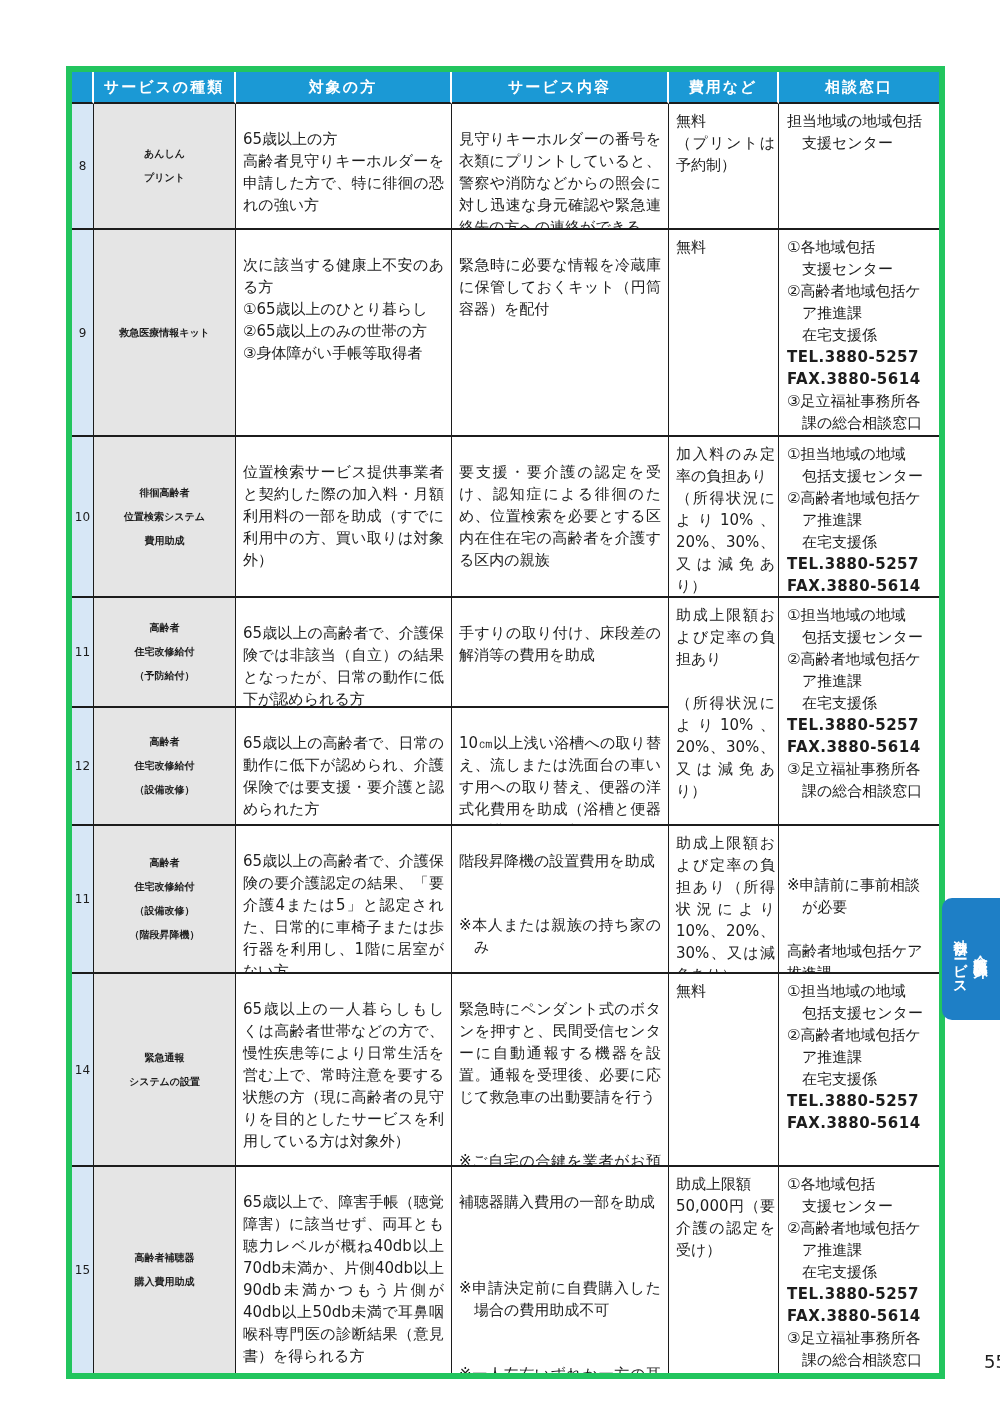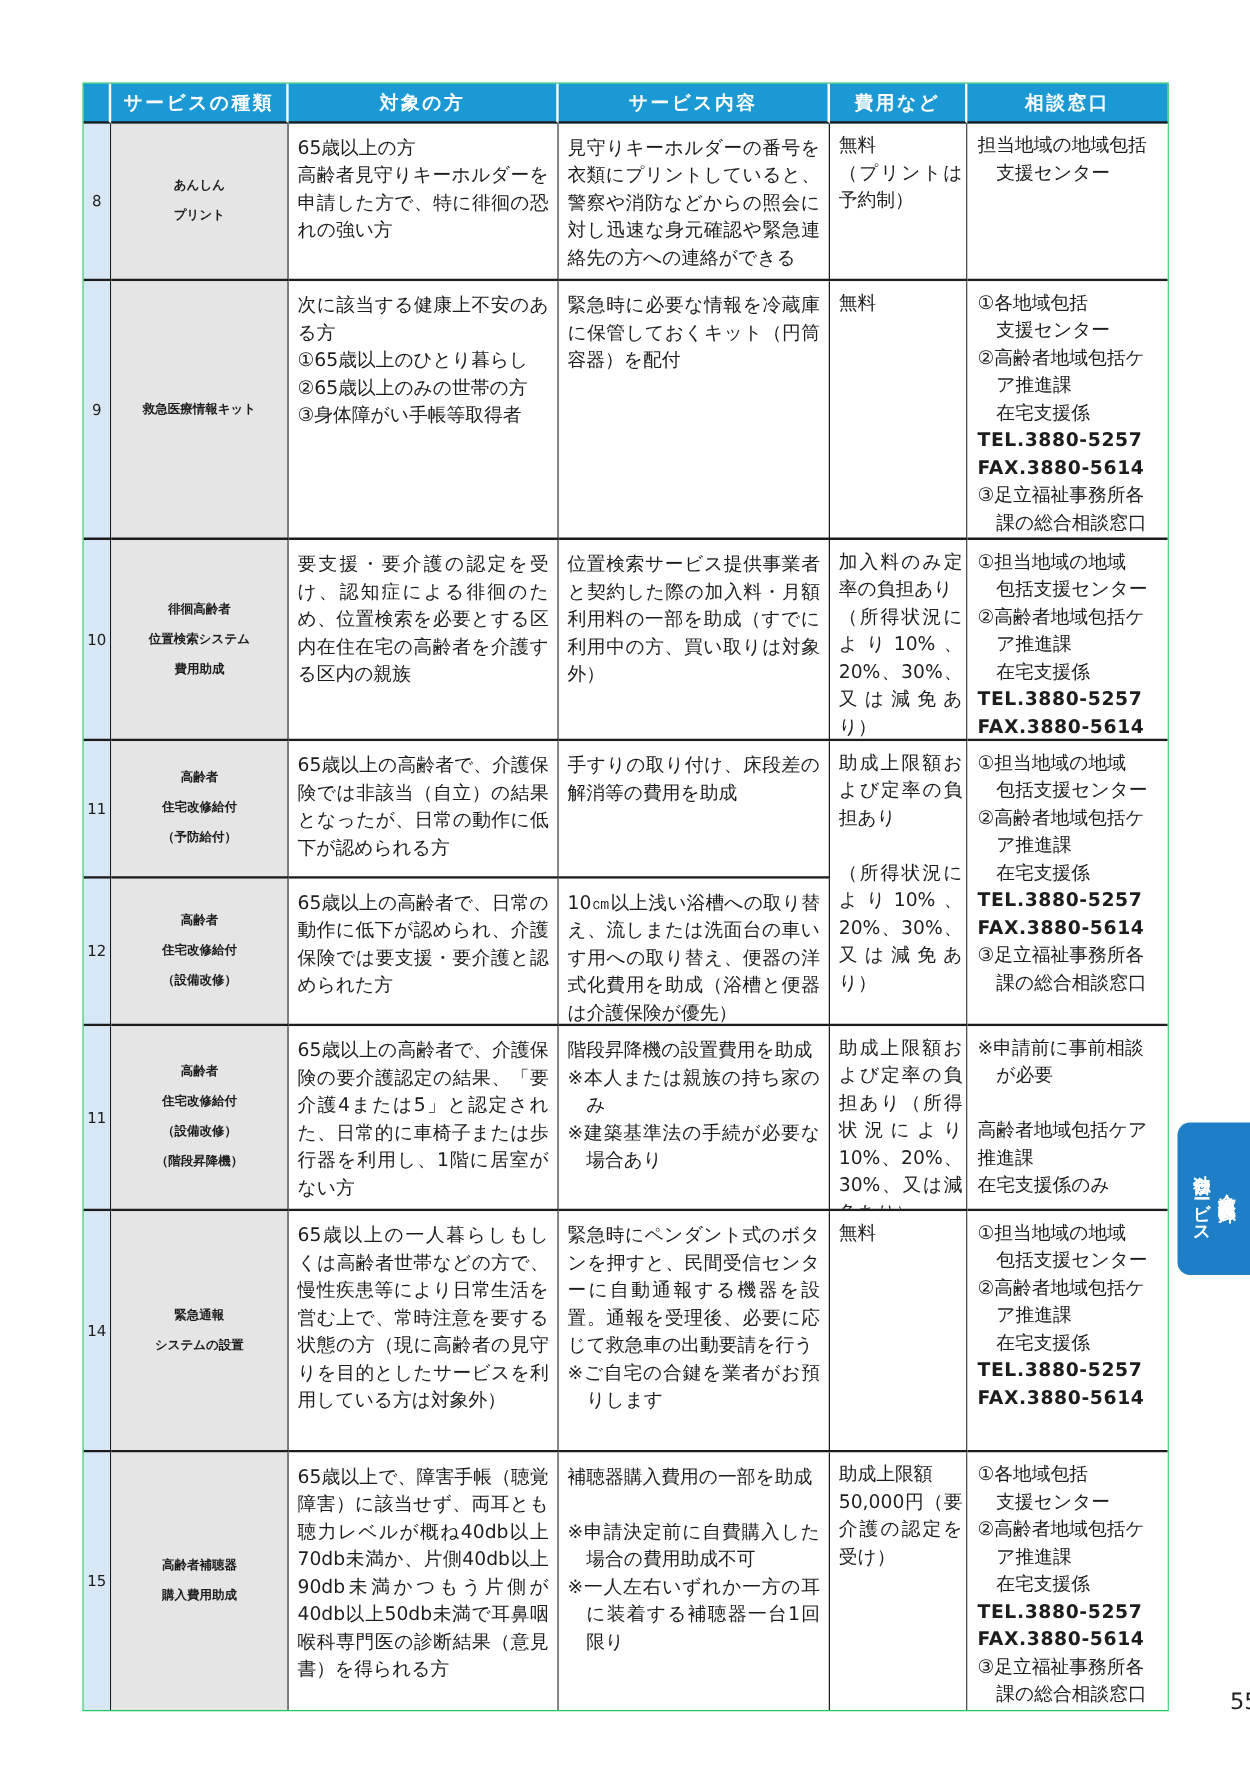--- a/index.html
+++ b/index.html
@@ -9,21 +9,21 @@
     color:#1d1d1d;
   }
   .page{position:absolute;inset:0;overflow:hidden;background:#fff;}
 
   
   .svc-table{
     position:absolute;left:66px;top:66px;
     display:grid;
     grid-template-columns:22px 142px 216px 217px 110px 160px;
     grid-template-rows:32px 126px 207px 161px 110px 118px 148px 193px 206px;
-    border:1px solid #22c55e;
+    border:6px solid #22c55e;
     background:#fff;
   }
   .hcell{
     background:#1b99d5;color:#fff;font-weight:bold;font-size:15px;
     display:flex;align-items:center;justify-content:center;
     letter-spacing:2px;
     border-right:2px solid #fff;border-bottom:2px solid #1c1c1c;
     box-sizing:border-box;white-space:nowrap;overflow:hidden;
   }
   .hcell.lastcol{border-right:none;}
@@ -37,23 +37,23 @@
   .cell.lastrow{border-bottom:none;}
   .numcell{
     background:#d7e7f6;display:flex;align-items:center;justify-content:center;
     font-size:12px;
   }
   .namecell{
     background:#e5e5e5;display:flex;align-items:center;justify-content:center;
     text-align:center;font-weight:bold;font-size:10px;white-space:pre-line;
     line-height:24px;padding:2px;
   }
-  .bodycell{padding:8px 7px;text-align:justify;}
+  .bodycell{padding:24px 7px;text-align:justify;}
   .bodycell .ln{white-space:pre-wrap;min-height:22px;}
-  .bodycell .ln.hang{padding-left:1em;text-indent:-1em;}
+  .bodycell .ln.hang{padding-left:1em;text-indent:-1em;margin-top:42px;}
   .bodycell .ln.telfax{font-weight:bold;letter-spacing:.5px;text-align:left;}
   .contactcell{padding:6px 6px 6px 8px;text-align:left;}
   .costcell{padding:6px 3px 6px 7px;}
 
   
   .side-tab{
     position:absolute;right:0;top:898px;width:58px;height:122px;
     background:#1e7fc6;border-radius:10px 0 0 10px;
     display:flex;align-items:center;justify-content:center;
   }
@@ -122,24 +122,24 @@
         <div class="ln telfax">TEL.3880-5257</div>
         <div class="ln telfax">FAX.3880-5614</div>
         <div class="ln">③足立福祉事務所各</div>
         <div class="ln">　課の総合相談窓口</div>
       </div>
       <div class="cell numcell">10</div>
       <div class="cell namecell">徘徊高齢者
 位置検索システム
 費用助成</div>
       <div class="cell bodycell">
+        <div class="ln">位置検索サービス提供事業者と契約した際の加入料・月額利用料の一部を助成（すでに利用中の方、買い取りは対象外）</div>
+      </div>
+      <div class="cell bodycell">
         <div class="ln">要支援・要介護の認定を受け、認知症による徘徊のため、位置検索を必要とする区内在住在宅の高齢者を介護する区内の親族</div>
-      </div>
-      <div class="cell bodycell">
-        <div class="ln">位置検索サービス提供事業者と契約した際の加入料・月額利用料の一部を助成（すでに利用中の方、買い取りは対象外）</div>
       </div>
       <div class="cell bodycell costcell">
         <div class="ln">加入料のみ定率の負担あり</div>
         <div class="ln">（所得状況により10%、20%、30%、又は減免あり）</div>
       </div>
       <div class="cell bodycell contactcell lastcol">
         <div class="ln">①担当地域の地域</div>
         <div class="ln">　包括支援センター</div>
         <div class="ln">②高齢者地域包括ケ</div>
         <div class="ln">　ア推進課</div>

